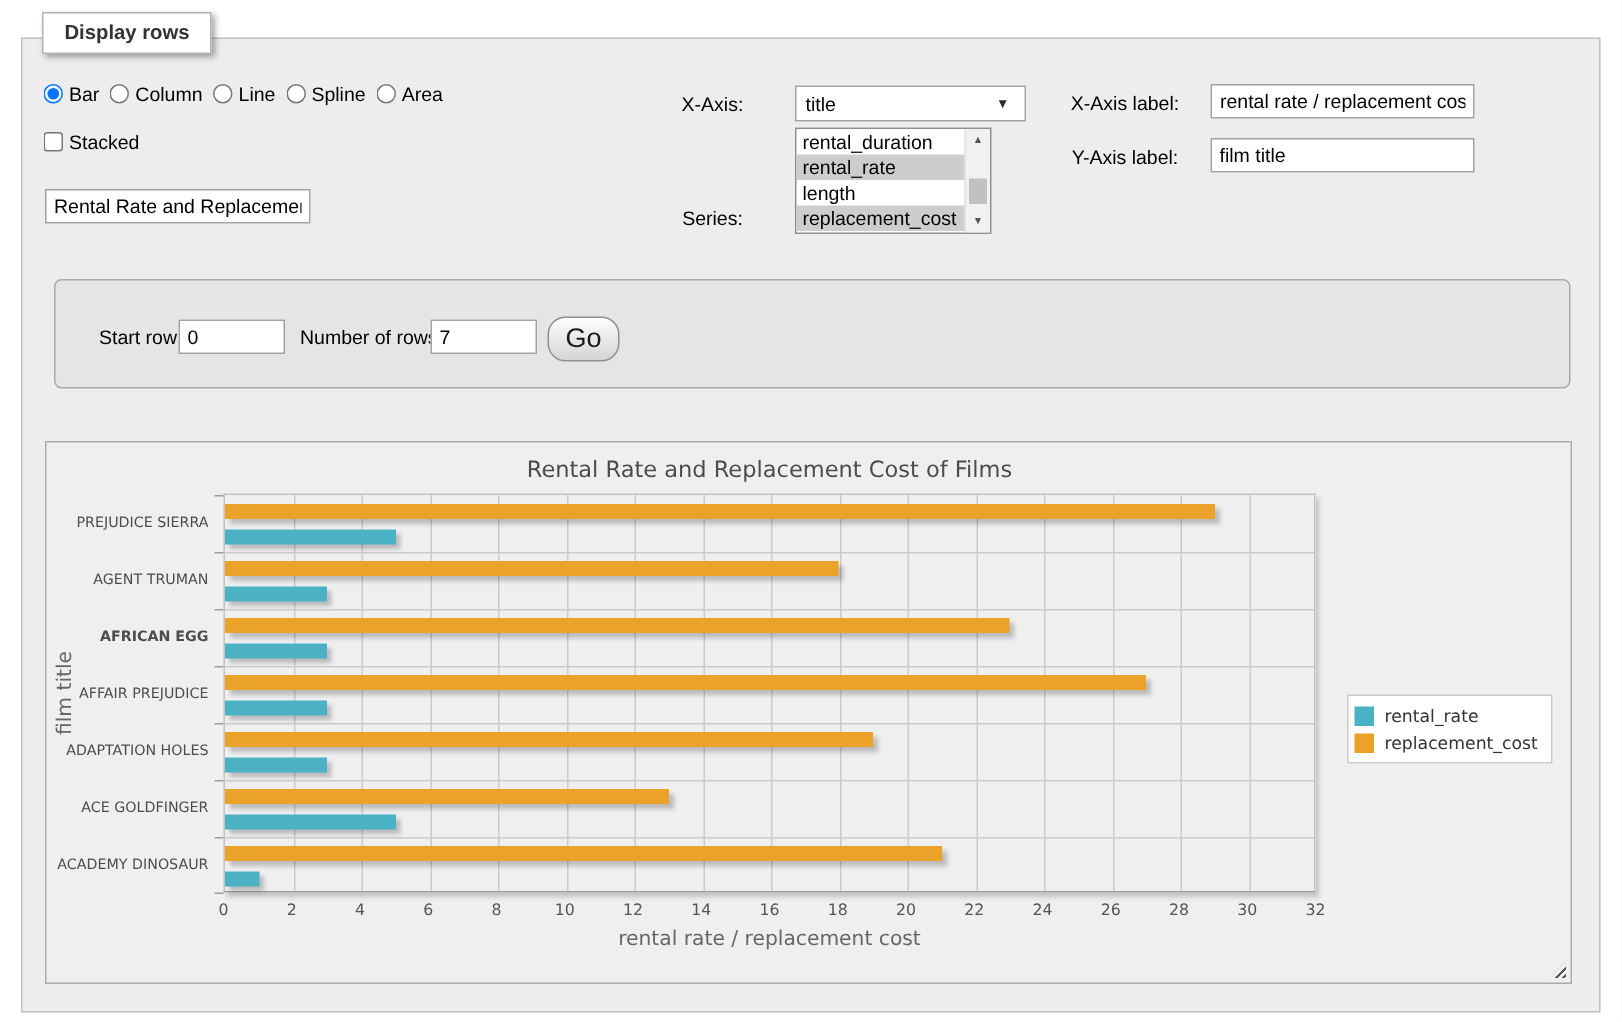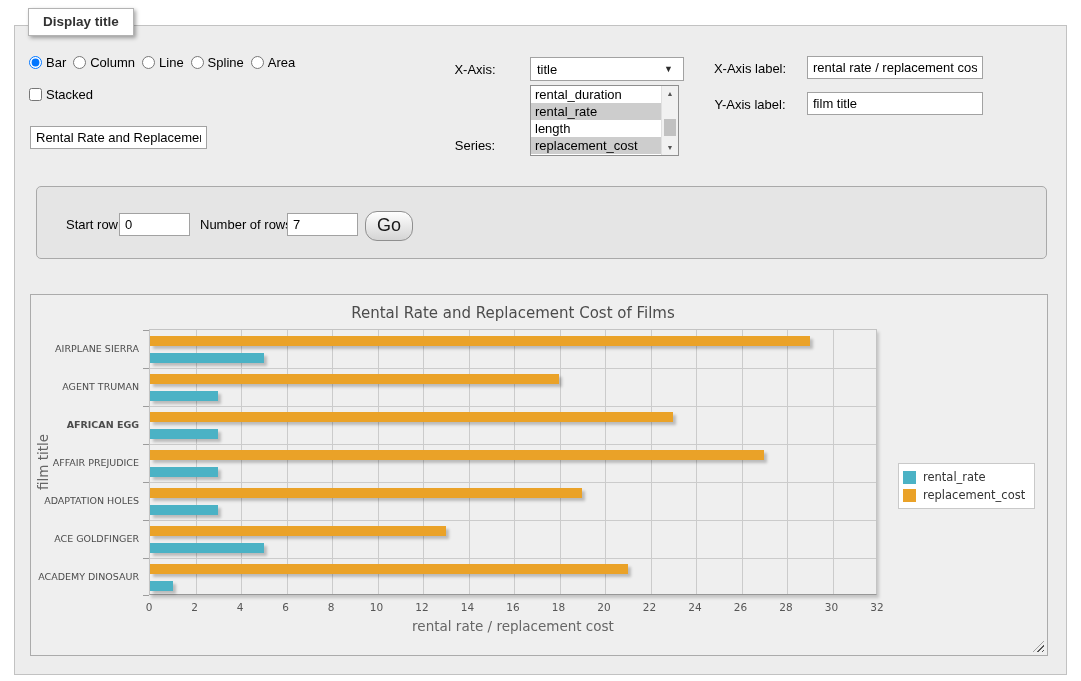--- a/index.html
+++ b/index.html
@@ -19,21 +19,21 @@
   .radios label{display:flex;align-items:center;margin-right:7px;cursor:default;}
   .radios input,.chk input{margin:0 4px 0 0;width:13px;height:13px;}
   .chk{left:29px;top:87px;display:flex;align-items:center;}
   .lbl{color:#000;}
   input.txt{box-sizing:border-box;height:23px;border:1px solid #a2a2a2;background:#fff;
       font-family:inherit;font-size:13px;padding:2px 5px;color:#000;}
   .fakesel{left:530px;top:57px;width:154px;height:24px;background:#fff;
       border:1px solid #a2a2a2;box-sizing:border-box;padding:3px 6px;display:flex;
       justify-content:space-between;align-items:center;}
   .fakesel .arrow{font-size:9px;color:#2b2b2b;margin-right:4px;}
-  .serieslist{left:530px;top:85px;width:149px;height:71px;background:#fff;
+  .serieslist{left:530px;top:85px;width:131px;height:71px;background:#fff;
       border:1px solid #8f8f8f;box-sizing:border-box;overflow:hidden;}
   .opt{height:17px;line-height:17px;padding:0 4px;width:128px;white-space:nowrap;}
   .opt.selected{background:#cdcdcd;}
   .sb{position:absolute;right:0;top:0;width:17px;height:100%;background:#f1f1f1;
       border-left:1px solid #e0e0e0;box-sizing:border-box;}
   .sb .btn{height:15px;line-height:15px;text-align:center;font-size:7px;color:#545454;}
   .sb .thumb{position:absolute;left:2px;width:12px;top:33px;height:17px;background:#c1c1c1;}
   .lblr{width:100px;text-align:center;}
   
   .startpanel{left:36px;top:186px;width:1011px;height:73px;background:#e5e5e5;
@@ -64,21 +64,21 @@
   .swatch{width:13px;height:13px;margin-right:7px;flex:0 0 auto;}
   .clegtxt{font-size:11.5px;color:#333;white-space:nowrap;}
   .grip{right:3px;bottom:3px;width:11px;height:11px;cursor:se-resize;
       clip-path:polygon(100% 0,100% 100%,0 100%);
       background:repeating-linear-gradient(135deg,#555 0 1.2px,transparent 1.2px 3.4px);}
 </style>
 </head>
 <body>
 
 <div class="abs fs"></div>
-<div class="abs legendbox">Display title</div>
+<div class="abs legendbox">Display rows</div>
 
 <div class="abs radios" id="ctype-radios">
     <label>
       <input type="radio" name="ctype" checked="" style="">
       <span class="lbl">Bar</span>
     </label>
     <label>
       <input type="radio" name="ctype" style="">
       <span class="lbl">Column</span>
     </label>
@@ -187,21 +187,21 @@
       <div class="clegrow">
         <div class="swatch" style="background: rgb(75, 178, 197);"></div>
         <div class="clegtxt">rental_rate</div>
       </div>
       <div class="clegrow">
         <div class="swatch" style="background: rgb(234, 162, 40);"></div>
         <div class="clegtxt">replacement_cost</div>
       </div>
     </div>
   <div class="abs grip"></div>
-<div class="ycat" style="top: 48px;">AIRPLANE SIERRA</div>
+<div class="ycat" style="top: 48px;">PREJUDICE SIERRA</div>
     <div class="ycat" style="top: 86px;">AGENT TRUMAN</div>
     <div class="ycat" style="top: 124px; font-weight: bold;">AFRICAN EGG</div>
     <div class="ycat" style="top: 162px;">AFFAIR PREJUDICE</div>
     <div class="ycat" style="top: 200px;">ADAPTATION HOLES</div>
     <div class="ycat" style="top: 238px;">ACE GOLDFINGER</div>
     <div class="ycat" style="top: 276px;">ACADEMY DINOSAUR</div>
     <div class="xtick" style="left: 103px;">0</div>
     <div class="xtick" style="left: 148.5px;">2</div>
     <div class="xtick" style="left: 194px;">4</div>
     <div class="xtick" style="left: 239.5px;">6</div>

